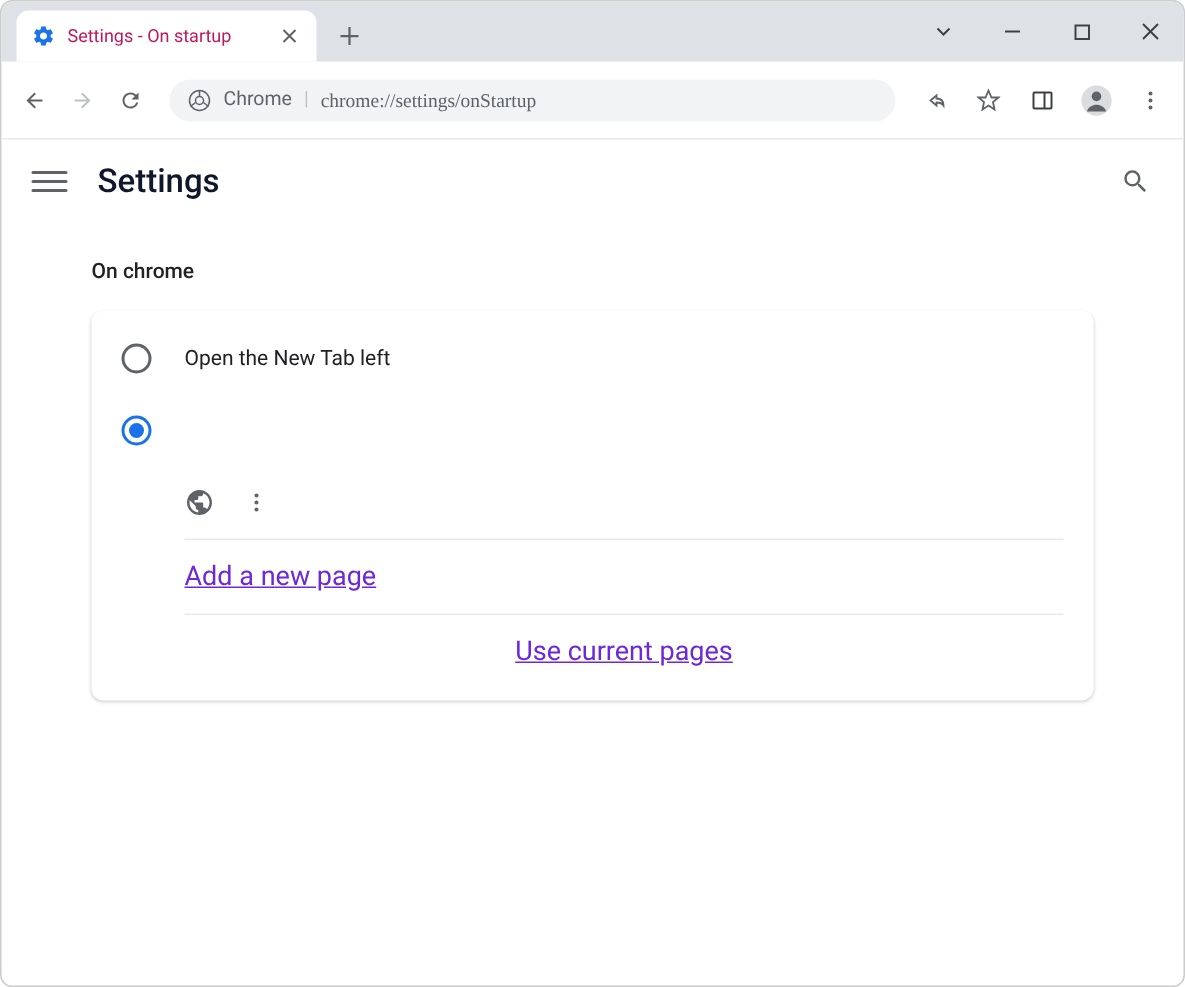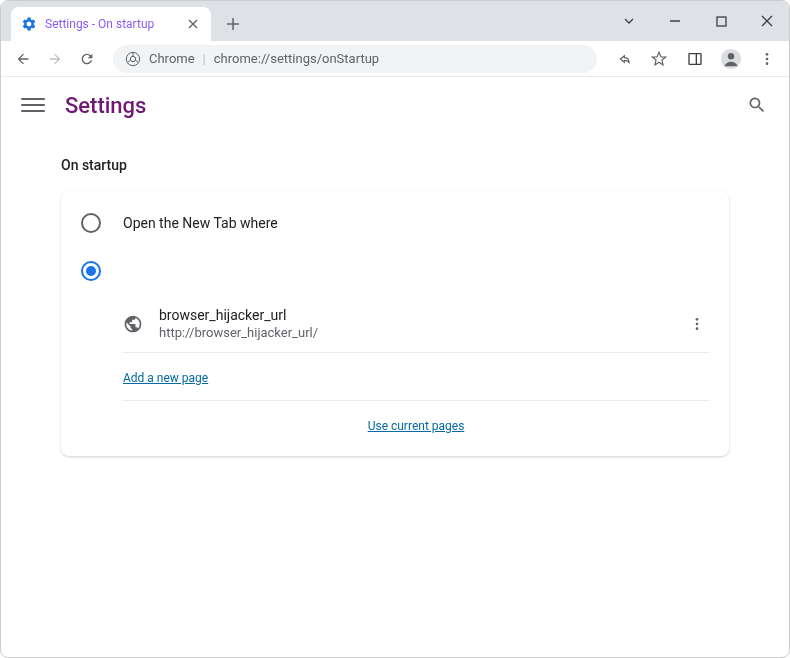--- a/index.html
+++ b/index.html
@@ -4,64 +4,64 @@
 <style>
 * { margin: 0; padding: 0; box-sizing: border-box; font-family: -apple-system, BlinkMacSystemFont, "Segoe UI", Roboto, Arial, sans-serif; }
 body { width: 790px; height: 658px; background: #fff; overflow: hidden; border: 1px solid #ccc; border-radius: 8px; position: relative; }
 
 
 .watermark { position: absolute; top: 50%; left: 50%; transform: translate(-50%, -50%); font-size: 150px; font-weight: 700; color: rgba(200,200,200,0.15); pointer-events: none; z-index: 0; letter-spacing: -10px; font-style: italic; }
 .watermark-sub { position: absolute; top: 63%; left: 55%; transform: translate(-50%, -50%); font-size: 70px; font-weight: 700; color: rgba(200,200,200,0.12); pointer-events: none; z-index: 0; font-style: italic; }
 
 
 .titlebar { height: 40px; background: #dee1e6; display: flex; align-items: flex-end; padding-left: 10px; position: relative; }
-.tab { background: #fff; height: 34px; border-radius: 8px 8px 0 0; display: flex; align-items: center; padding: 0 10px; gap: 8px; min-width: 200px; font-size: 12px; color: #8b5cf6; }
+.tab { background: #fff; height: 34px; border-radius: 8px 8px 0 0; display: flex; align-items: center; padding: 0 10px; gap: 8px; min-width: 200px; font-size: 12px; color: #be185d; }
 .tab-icon { width: 16px; height: 16px; display: flex; align-items: center; justify-content: center; }
 .tab-close { width: 16px; height: 16px; display: flex; align-items: center; justify-content: center; color: #5f6368; cursor: pointer; margin-left: auto; }
 .newtab-btn { width: 28px; height: 28px; display: flex; align-items: center; justify-content: center; color: #5f6368; cursor: pointer; margin-left: 8px; margin-bottom: 3px; }
 .window-controls { position: absolute; right: 8px; top: 0; height: 40px; display: flex; align-items: center; gap: 18px; }
 .window-controls > div { width: 28px; height: 28px; display: flex; align-items: center; justify-content: center; color: #3c4043; cursor: pointer; }
 
 
-.toolbar { height: 36px; background: #fff; border-bottom: 1px solid #e8eaed; display: flex; align-items: center; padding: 0 8px; gap: 4px; }
+.toolbar { height: 52px; background: #fff; border-bottom: 1px solid #e8eaed; display: flex; align-items: center; padding: 0 8px; gap: 4px; }
 .nav-btn { width: 28px; height: 28px; display: flex; align-items: center; justify-content: center; color: #5f6368; cursor: pointer; border-radius: 50%; }
 .nav-btn.disabled { color: #bdc1c6; }
 .omnibox { flex: 1; height: 28px; background: #f1f3f4; border-radius: 14px; display: flex; align-items: center; padding: 0 12px; gap: 8px; margin: 0 8px; font-size: 13px; color: #5f6368; }
 .omnibox .chrome-label { color: #5f6368; }
 .omnibox .divider { color: #bdc1c6; }
-.omnibox .url-path { color: #5f6368; }
+.omnibox .url-path { color: #5f6368; font-family: Liberation Serif, serif; }
 .toolbar-actions { display: flex; align-items: center; gap: 8px; }
 .toolbar-actions > div { width: 28px; height: 28px; display: flex; align-items: center; justify-content: center; color: #5f6368; cursor: pointer; }
 
 
 .settings-header { height: 56px; display: flex; align-items: center; padding: 0 20px; gap: 20px; position: relative; z-index: 1; }
 .hamburger { width: 24px; height: 24px; display: flex; flex-direction: column; justify-content: center; gap: 4px; cursor: pointer; }
 .hamburger span { height: 2px; background: #5f6368; border-radius: 1px; }
-.settings-title { font-size: 22px; color: #701a75; font-weight: 500; }
+.settings-title { font-size: 22px; color: #0f172a; font-weight: 500; }
 .search-settings { margin-left: auto; width: 24px; height: 24px; display: flex; align-items: center; justify-content: center; color: #5f6368; cursor: pointer; }
 
 
 .content { padding: 24px 60px 0 60px; position: relative; z-index: 1; }
 .section-title { font-size: 14px; color: #202124; font-weight: 500; margin-bottom: 18px; }
 .card { background: #fff; border-radius: 8px; box-shadow: 0 1px 2px rgba(60,64,67,0.15), 0 1px 3px rgba(60,64,67,0.1); padding: 8px 0; }
 .radio-row { display: flex; align-items: center; padding: 14px 20px; gap: 22px; cursor: pointer; }
 .radio-outer { width: 20px; height: 20px; border: 2px solid #5f6368; border-radius: 50%; display: flex; align-items: center; justify-content: center; flex-shrink: 0; }
 .radio-outer.selected { border-color: #1a73e8; }
 .radio-inner { width: 10px; height: 10px; background: #1a73e8; border-radius: 50%; }
 .radio-label { font-size: 14px; color: #202124; }
 .sub-content { padding-left: 62px; padding-right: 20px; }
 .page-entry { display: flex; align-items: center; padding: 12px 0; border-bottom: 1px solid #e8eaed; gap: 16px; }
 .globe-icon { width: 20px; height: 20px; color: #5f6368; flex-shrink: 0; }
 .page-info { flex: 1; }
 .page-name { font-size: 14px; color: #202124; }
 .page-url { font-size: 13px; color: #5f6368; margin-top: 2px; }
 .more-btn { width: 24px; height: 24px; display: flex; align-items: center; justify-content: center; color: #5f6368; cursor: pointer; }
 .link-row { padding: 14px 0; border-bottom: 1px solid #e8eaed; }
 .link-row:last-child { border-bottom: none; text-align: center; }
-.link-row a { font-size: 12px; color: #0369a1; text-decoration: underline; cursor: pointer; }
+.link-row a { font-size: 18px; color: #6d28d9; text-decoration: underline; cursor: pointer; }
 
 svg { display: block; }
 </style>
 </head>
 <body>
 
 <div class="watermark">PC</div>
 <div class="watermark-sub">risk.com</div>
 
 <div class="titlebar">
@@ -177,45 +177,41 @@
   </div>
   <div class="settings-title">Settings</div>
   <div class="search-settings">
     <svg width="20" height="20" viewBox="0 0 24 24" fill="#5f6368">
         <path d="M15.5 14h-.79l-.28-.27A6.471 6.471 0 0016 9.5 6.5 6.5 0 109.5 16c1.61 0 3.09-.59 4.23-1.57l.27.28v.79l5 4.99L20.49 19l-4.99-5zm-6 0C7.01 14 5 11.99 5 9.5S7.01 5 9.5 5 14 7.01 14 9.5 11.99 14 9.5 14z"></path>
       </svg>
   </div>
 </div>
 
 <div class="content">
-  <div class="section-title">On startup</div>
+  <div class="section-title">On chrome</div>
   <div class="card">
 
     <div class="radio-row">
       <div class="radio-outer"></div>
-      <div class="radio-label">Open the New Tab where</div>
+      <div class="radio-label">Open the New Tab left</div>
     </div>
 
 
     <div class="radio-row">
       <div class="radio-outer selected">
           <div class="radio-inner"></div>
         </div>
     </div>
 
     <div class="sub-content">
       <div class="page-entry">
         <div class="globe-icon">
           <svg width="20" height="20" viewBox="0 0 24 24" fill="#5f6368">
               <path d="M12 2C6.48 2 2 6.48 2 12s4.48 10 10 10 10-4.48 10-10S17.52 2 12 2zm-1 17.93c-3.95-.49-7-3.85-7-7.93 0-.62.08-1.21.21-1.79L9 15v1c0 1.1.9 2 2 2v1.93zm6.9-2.54c-.26-.81-1-1.39-1.9-1.39h-1v-3c0-.55-.45-1-1-1H8v-2h2c.55 0 1-.45 1-1V7h2c1.1 0 2-.9 2-2v-.41c2.93 1.19 5 4.06 5 7.41 0 2.08-.8 3.97-2.1 5.39z"></path>
             </svg>
-        </div>
-        <div class="page-info">
-          <div class="page-name">browser_hijacker_url</div>
-          <div class="page-url">http://browser_hijacker_url/</div>
         </div>
         <div class="more-btn">
           <svg width="16" height="16" viewBox="0 0 24 24" fill="#5f6368">
               <circle cx="12" cy="5" r="2"></circle>
               <circle cx="12" cy="12" r="2"></circle>
               <circle cx="12" cy="19" r="2"></circle>
             </svg>
         </div>
       </div>
 

